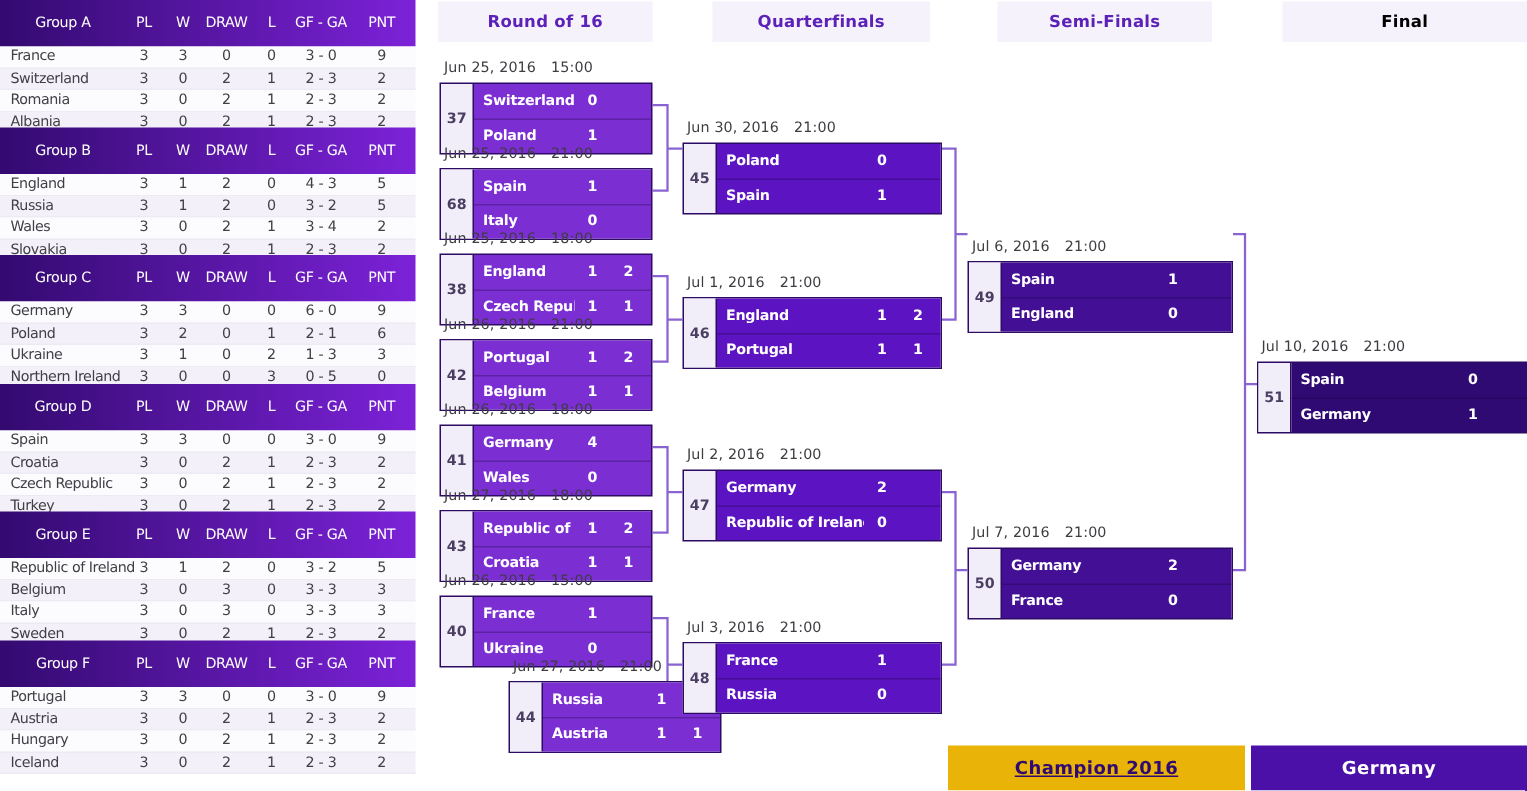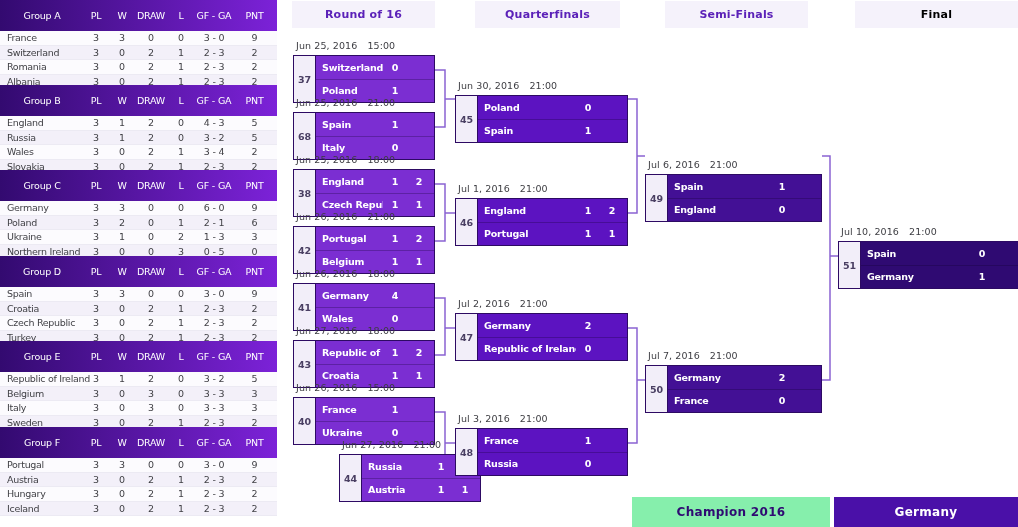--- a/index.html
+++ b/index.html
@@ -633,14 +633,14 @@
               <span class="tname">Germany</span>
               <span class="sc">1</span>
               <span class="sc last"></span>
             </div>
           </div>
         </div>
       </div>
     </div>
 </div>
 
-<div class="champ-label" style="background: #86efac; color: rgb(47, 10, 114);">Champion 2016</div>
+<div class="champ-label" style="background: #eab308; color: rgb(47, 10, 114); text-decoration: underline;">Champion 2016</div>
 <div class="champ-team" style="background: rgb(74, 16, 168);">Germany</div>
 
 </body></html>

